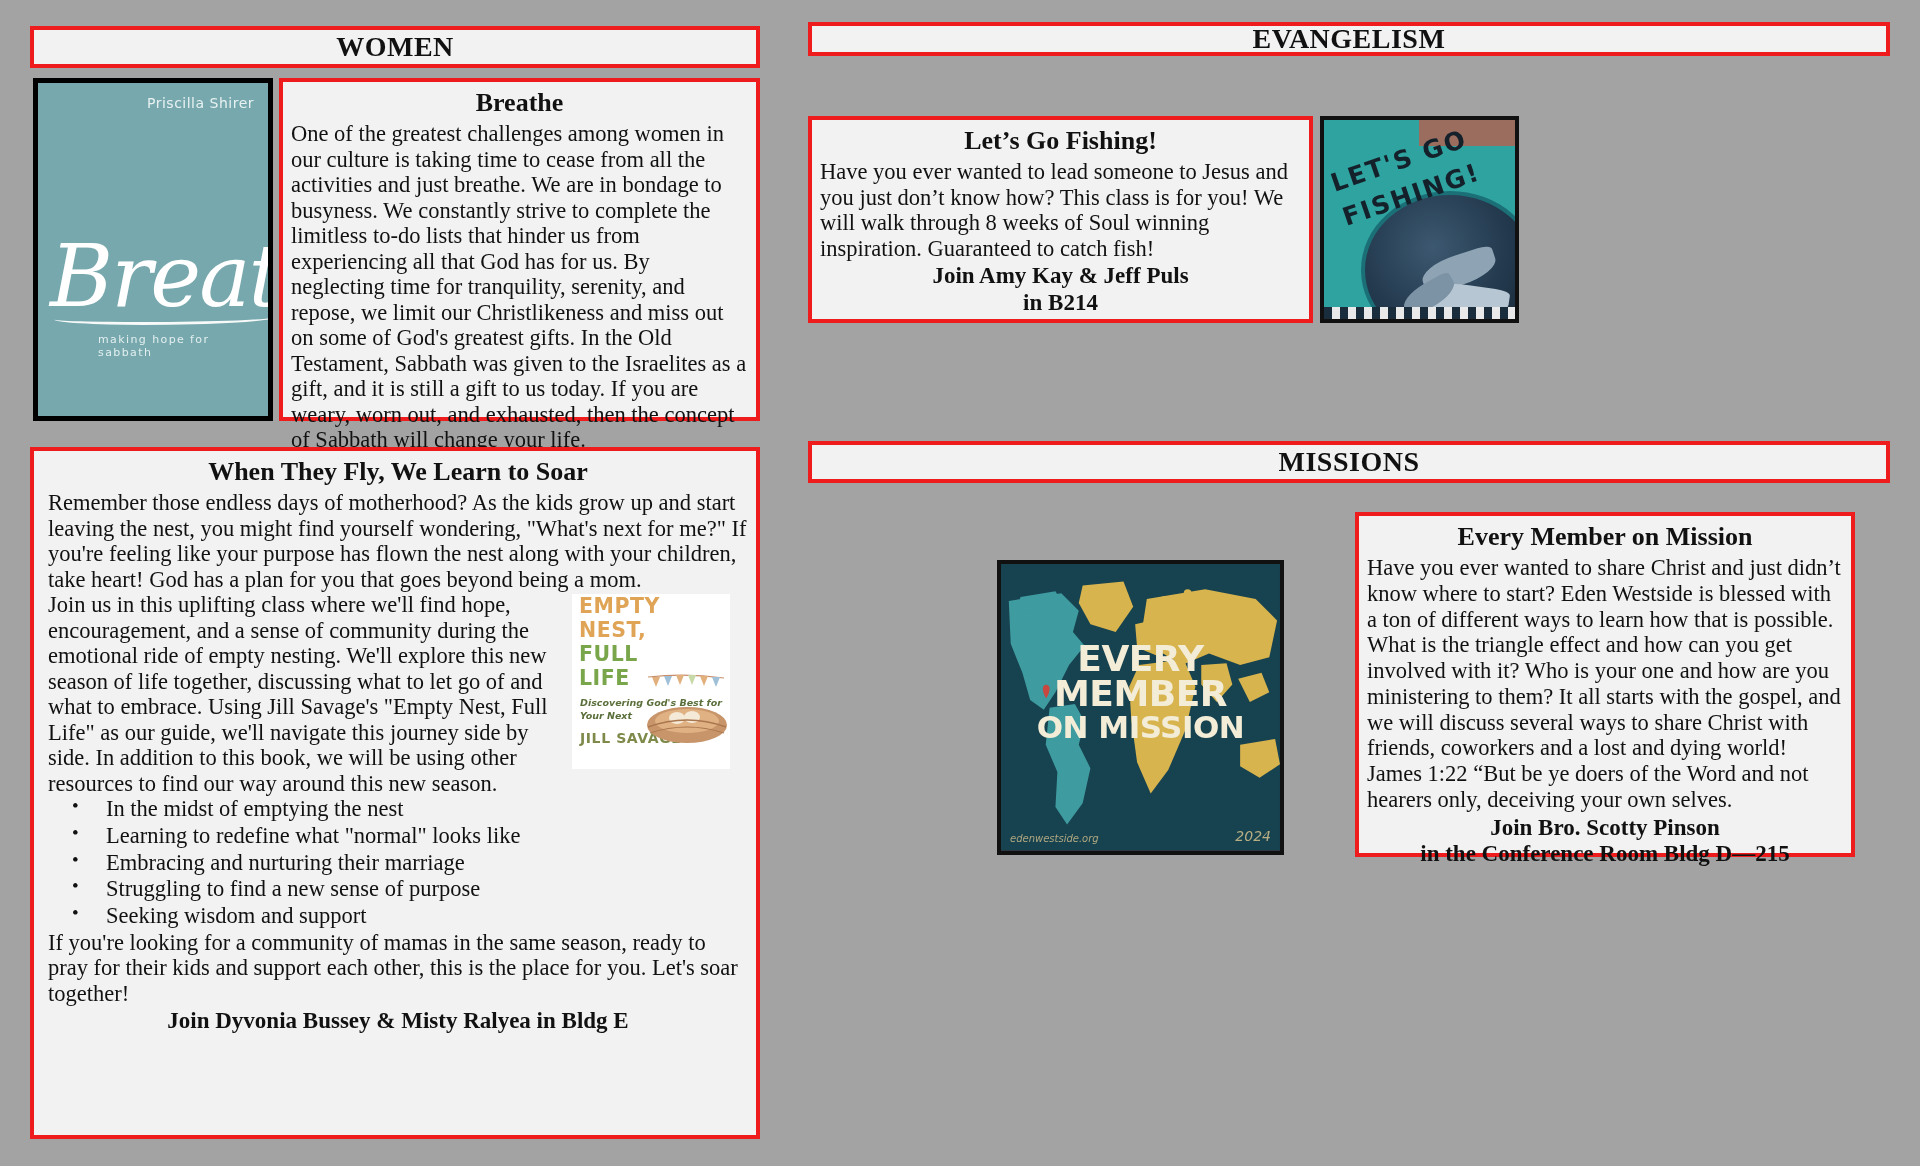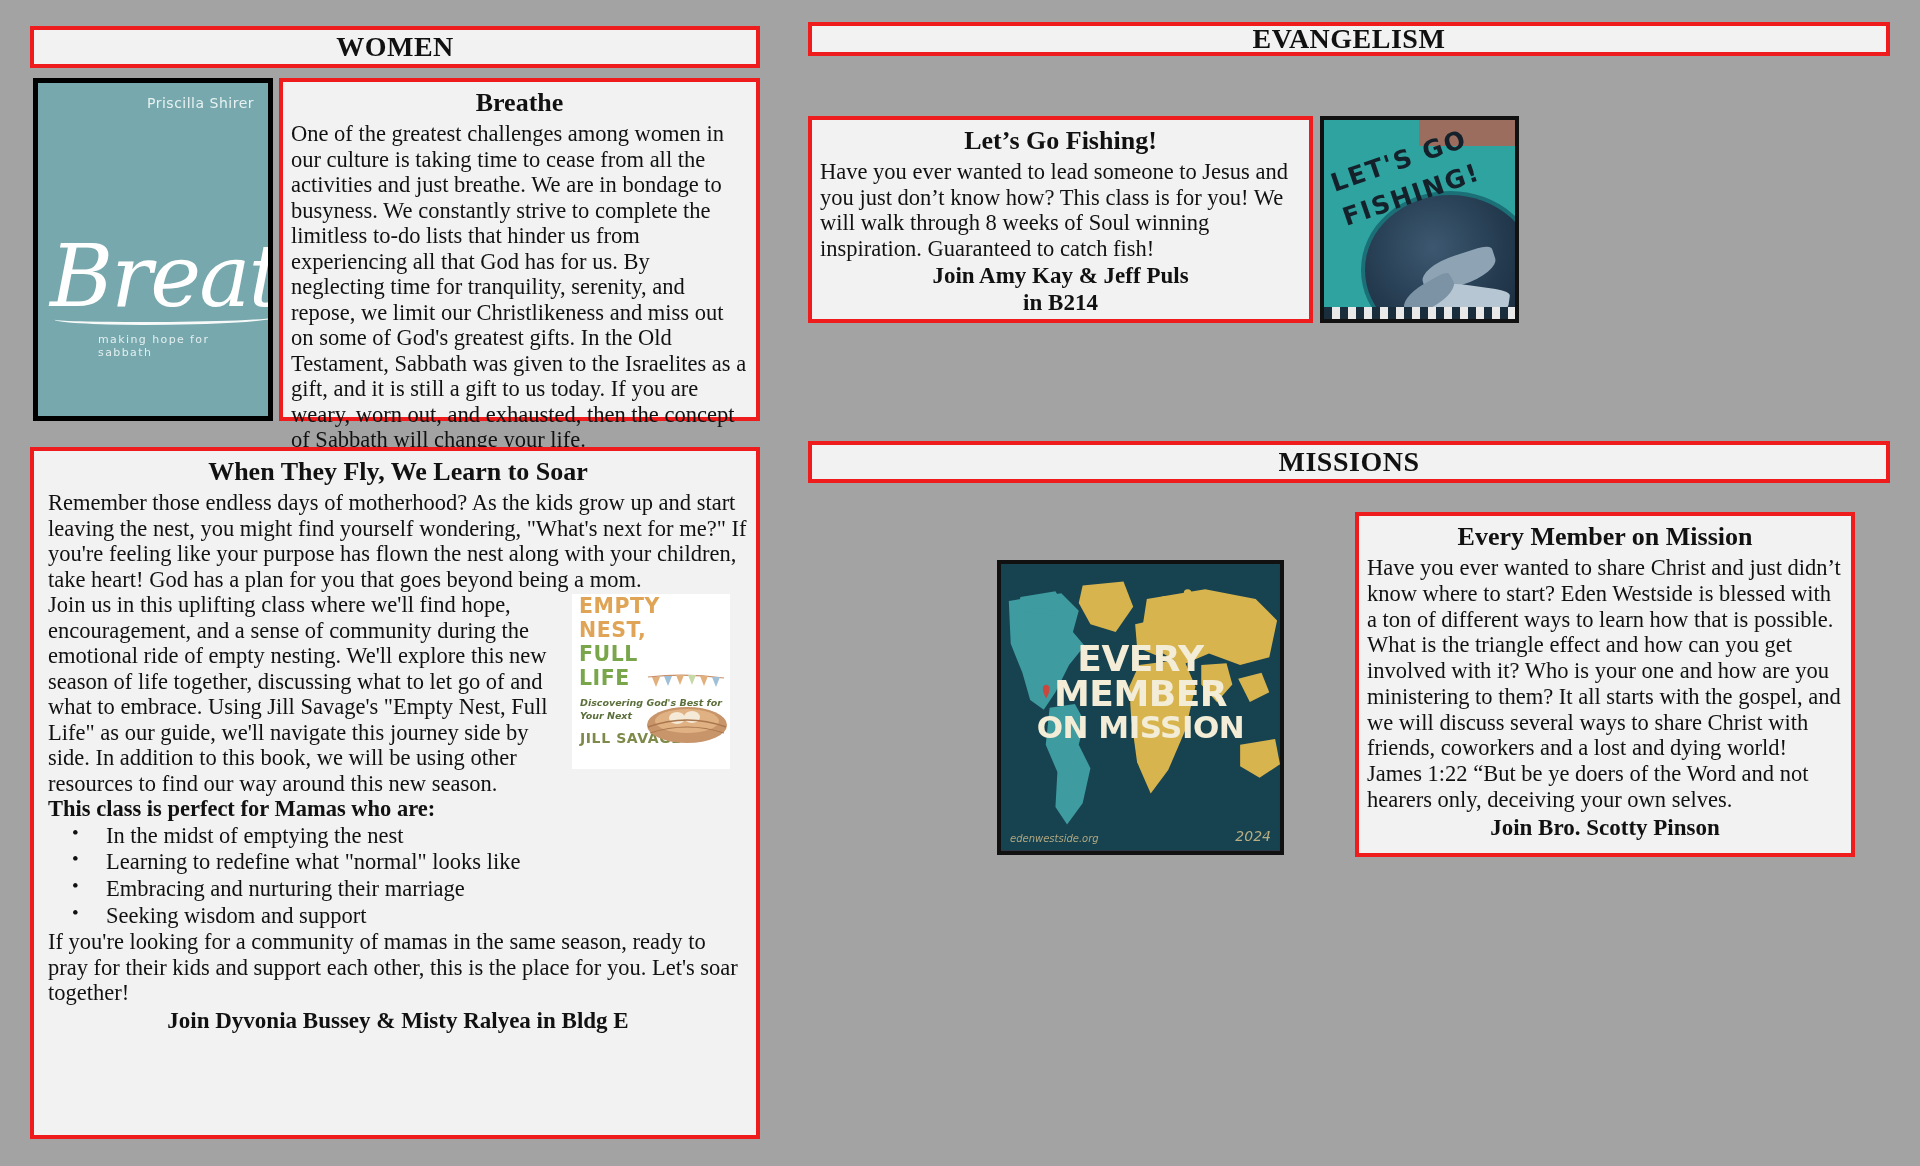--- a/index.html
+++ b/index.html
@@ -264,25 +264,25 @@
         <ellipse cx="43" cy="42" rx="40" ry="18" fill="#c8956a"></ellipse>
         <ellipse cx="43" cy="38" rx="32" ry="12" fill="#e0b183"></ellipse>
         <ellipse cx="33" cy="35" rx="8" ry="6" fill="#f4ead7"></ellipse>
         <ellipse cx="48" cy="34" rx="8" ry="6" fill="#f4ead7"></ellipse>
         <path d="M4 44 Q43 30 82 44" stroke="#a9764e" stroke-width="1.4" fill="none"></path>
         <path d="M6 50 Q43 38 80 50" stroke="#a9764e" stroke-width="1.2" fill="none"></path>
       </svg>
     </div>
 
     <div class="body-text">Join us in this uplifting class where we'll find hope, encouragement, and a sense of community during the emotional ride of empty nesting. We'll explore this new season of life together, discussing what to let go of and what to embrace. Using Jill Savage's "Empty Nest, Full Life" as our guide, we'll navigate this journey side by side. In addition to this book, we will be using other resources to find our way around this new season.</div>
-    <div class="lead-bold">This class is perfect for Mamas who are:</div>
     <ul class="bullets">
       <li>In the midst of emptying the nest</li>
       <li>Learning to redefine what "normal" looks like</li>
       <li>Embracing and nurturing their marriage</li>
+      <li>Struggling to find a new sense of purpose</li>
       <li>Seeking wisdom and support</li>
     </ul>
     <div class="body-text">If you're looking for a community of mamas in the same season, ready to pray for their kids and support each other, this is the place for you. Let's soar together!</div>
     <div class="join-line">Join Dyvonia Bussey &amp; Misty Ralyea in Bldg E</div>
   </div>
 
   <div class="panel banner" id="evang-banner">
     <span class="banner-label">EVANGELISM</span>
   </div>
 
@@ -344,15 +344,16 @@
       <div class="small">ON MISSION</div>
     </div>
     <span class="mg-url">edenwestside.org</span>
     <span class="mg-year">2024</span>
   </div>
 
   <div class="panel" id="mission-card">
     <div class="card-title">Every Member on Mission</div>
     <div class="body-text">Have you ever wanted to share Christ and just didn’t know where to start? Eden Westside is blessed with a ton of different ways to learn  how that is possible. What is the triangle effect and how can you get involved with it? Who is your one and how are you ministering to them? It all starts with the gospel, and we will discuss several ways to share Christ with friends, coworkers and a lost and dying world! James 1:22 “But be ye doers of the Word  and not hearers only, deceiving your own selves.</div>
     <div class="join-line">Join Bro. Scotty Pinson</div>
+    <div class="join-line" style="margin-top:0">in the Conference Room Bldg D—215</div>
   </div>
 
 </div>
 
 </body></html>

